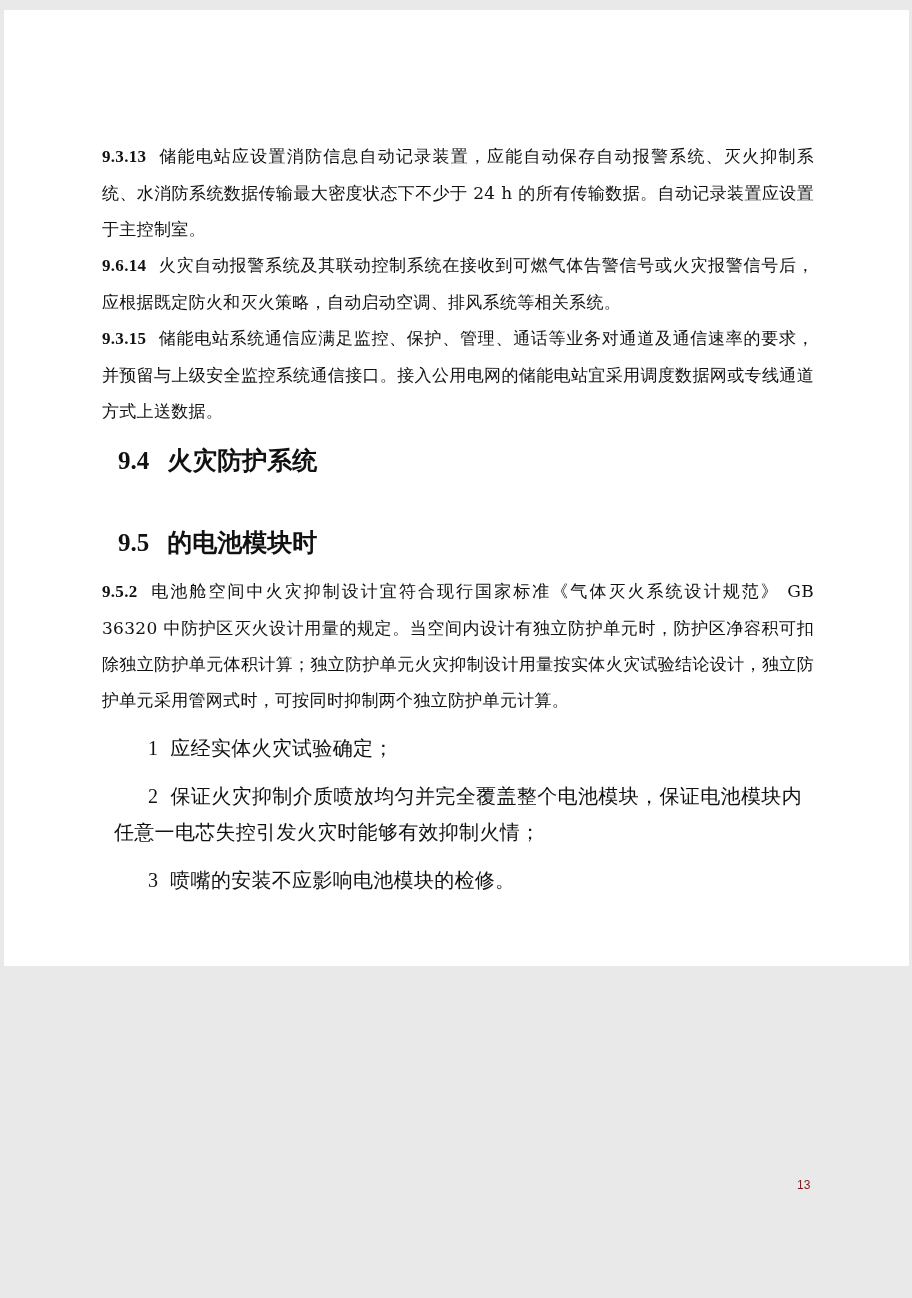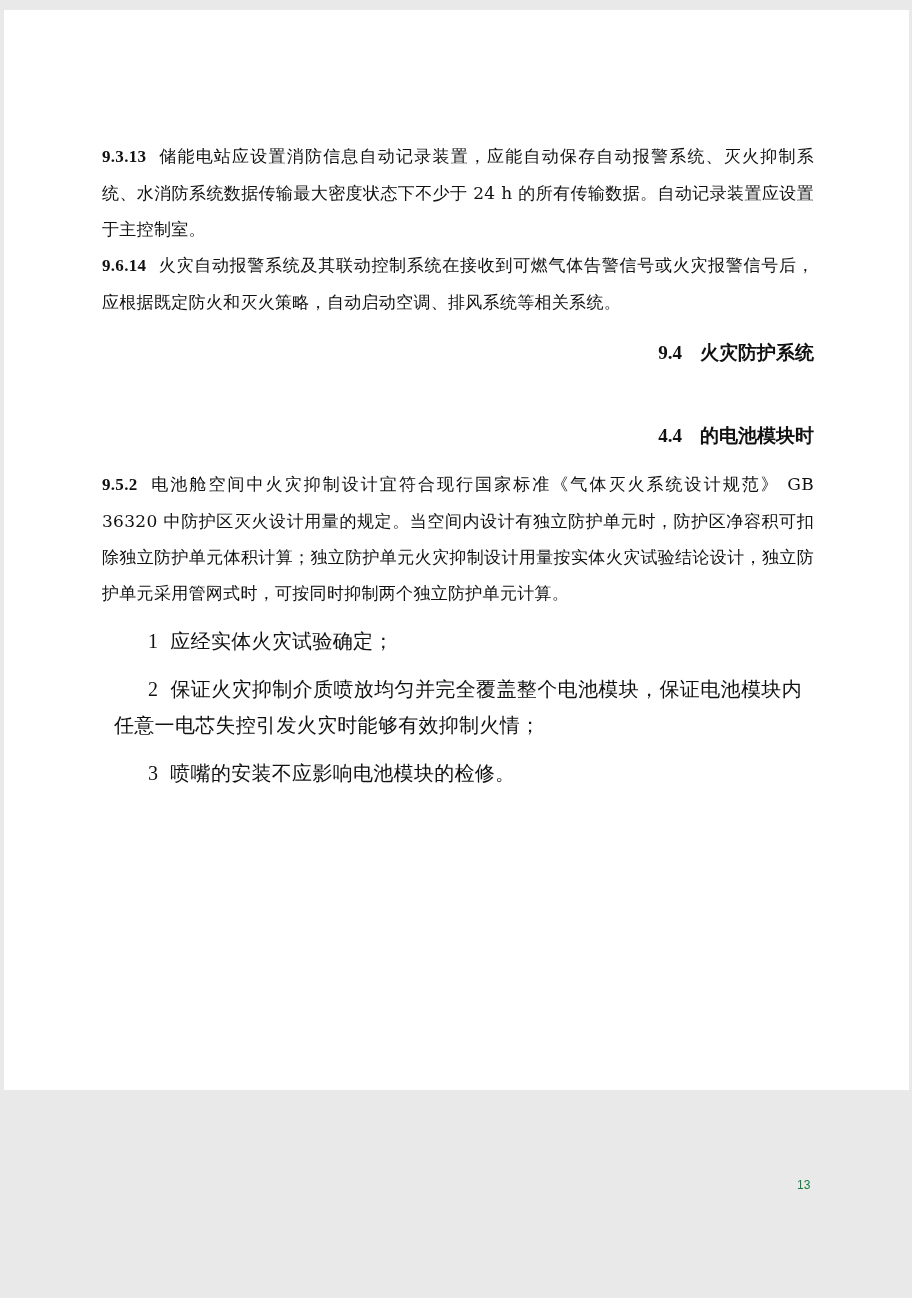--- a/index.html
+++ b/index.html
@@ -7,21 +7,21 @@
       width: 912px; height: 1298px;
       background: #e9e9e9;
       position: relative;
       overflow: hidden;
       font-family: "DejaVu Serif", "Liberation Serif", serif;
       color: #111;
     }
     .page {
       position: absolute;
       left: 4px; top: 10px;
-      width: 905px; height: 1080px;
+      width: 905px; height: 956px;
       background: #ffffff;
     }
     .content {
       position: absolute;
       left: 98px; top: 128px;
       width: 712px;
     }
     .para {
       font-size: 17px;
       line-height: 36px;
@@ -41,61 +41,64 @@
       text-indent: 34px;
       margin: 12px;
       text-align: justify;
       letter-spacing: 0.3px;
     }
     .item-no {
       font-family: "Liberation Serif", serif;
       margin-right: 12px;
     }
     .section-heading {
-      text-align: right;
+      text-align: left;
       font-family: "DejaVu Sans", sans-serif;
       font-weight: bold;
-      font-size: 19px;
-      margin: 0;
+      font-size: 25px;
+      margin: 16px;
       line-height: 36px;
     }
     .section-heading .sec-no {
       font-family: "Liberation Serif", serif;
       margin-right: 18px;
     }
     .h94 { margin-top: 14px; margin-bottom: 12px; }
     .h95 { margin-top: 46px; margin-bottom: 12px; }
     .page-number {
       position: absolute;
       left: 793px; top: 1168px;
       font-family: "Liberation Sans", sans-serif;
       font-size: 12px;
-      color: #15803d;
+      color: #7f1d1d;
     }
   </style>
 </head>
 <body>
 
 <div class="page">
   <div class="content">
 
     <p class="para">
       <span class="clause-no">9.3.13</span><span>储能电站应设置消防信息自动记录装置，应能自动保存自动报警系统、灭火抑制系统、水消防系统数据传输最大密度状态下不少于 24 h 的所有传输数据。自动记录装置应设置于主控制室。</span>
     </p>
     <p class="para">
       <span class="clause-no">9.6.14</span><span>火灾自动报警系统及其联动控制系统在接收到可燃气体告警信号或火灾报警信号后，应根据既定防火和灭火策略，自动启动空调、排风系统等相关系统。</span>
     </p>
+    <p class="para">
+      <span class="clause-no">9.3.15</span><span>储能电站系统通信应满足监控、保护、管理、通话等业务对通道及通信速率的要求，并预留与上级安全监控系统通信接口。接入公用电网的储能电站宜采用调度数据网或专线通道方式上送数据。</span>
+    </p>
 
     <h2 class="section-heading h94">
       <span class="sec-no">9.4</span><span>火灾防护系统</span>
     </h2>
 
 
     <h2 class="section-heading h95">
-      <span class="sec-no">4.4</span><span>的电池模块时</span>
+      <span class="sec-no">9.5</span><span>的电池模块时</span>
     </h2>
 
     <p class="para">
       <span class="clause-no">9.5.2</span><span>电池舱空间中火灾抑制设计宜符合现行国家标准《气体灭火系统设计规范》 GB 36320 中防护区灭火设计用量的规定。当空间内设计有独立防护单元时，防护区净容积可扣除独立防护单元体积计算；独立防护单元火灾抑制设计用量按实体火灾试验结论设计，独立防护单元采用管网式时，可按同时抑制两个独立防护单元计算。</span>
     </p>
 
     <p class="item">
       <span class="item-no">1</span><span>应经实体火灾试验确定；</span>
     </p>
     <p class="item">

